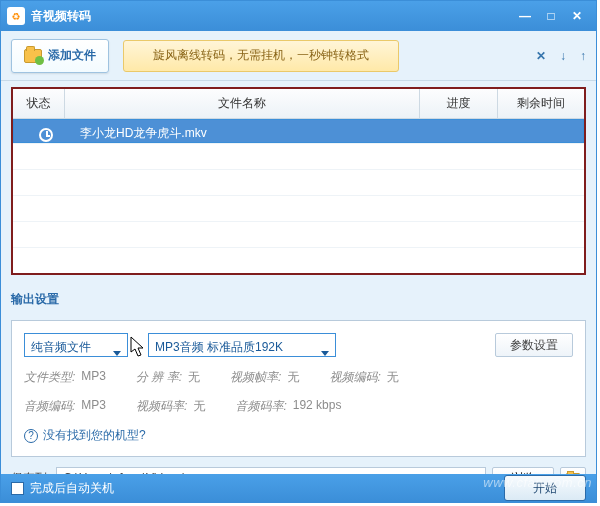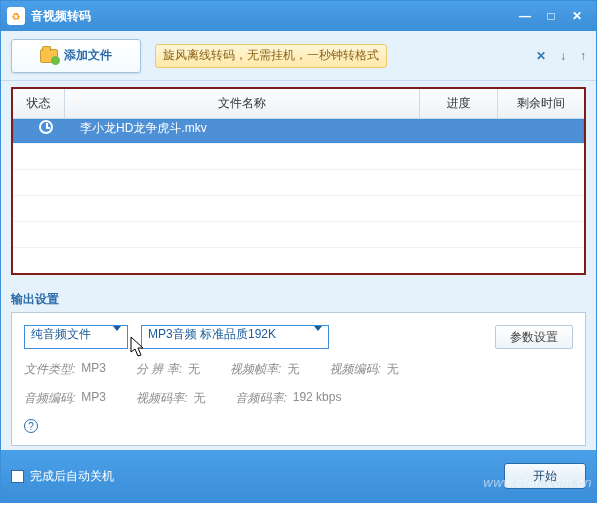--- a/index.html
+++ b/index.html
@@ -2,66 +2,66 @@
 <html><head>
 <meta charset="utf-8">
 <style>
 *{box-sizing:border-box;margin:0;padding:0;font-family:"Microsoft YaHei",Arial,sans-serif;font-size:12px}
 body{background:#fff;width:597px;height:503px;border:1px solid #3b8ed8;position:relative;overflow:hidden}
 .titlebar{height:30px;background:linear-gradient(#4aa0e8,#3b8ed8);display:flex;align-items:center;padding:0 6px;color:#fff}
 .titlebar .logo{width:18px;height:18px;background:#fff;border-radius:3px;margin-right:6px;display:flex;align-items:center;justify-content:center;font-size:10px;color:#ff8c00}
 .titlebar .title{flex:1;font-weight:bold}
 .titlebar .winbtn{width:26px;height:18px;display:flex;align-items:center;justify-content:center;cursor:pointer;color:#fff;font-weight:bold}
 .toolbar{height:50px;background:#e6f2fb;border-bottom:1px solid #c8dae8;display:flex;align-items:center;padding:0 10px}
-.addbtn{height:34px;padding:0 28px;background:linear-gradient(#fff,#f3fbff);border:1px solid #9fc3e0;border-radius:3px;box-shadow:0 1px 2px rgba(0,0,0,.1);display:flex;align-items:center;cursor:pointer}
+.addbtn{height:34px;padding:0 12px;background:linear-gradient(#fff,#f3fbff);border:1px solid #9fc3e0;border-radius:3px;box-shadow:0 1px 2px rgba(0,0,0,.1);display:flex;align-items:center;cursor:pointer}
 .addbtn .ic{width:18px;height:14px;background:#f8c14a;border:1px solid #c99a2e;border-radius:2px;position:relative;margin-right:6px}
 .addbtn .ic::before{content:"";position:absolute;top:-4px;left:1px;width:7px;height:4px;background:#f8c14a;border:1px solid #c99a2e;border-bottom:none;border-radius:2px 2px 0 0}
 .addbtn .ic::after{content:"";position:absolute;right:-3px;bottom:-3px;width:9px;height:9px;background:#6fbf44;border-radius:50%;color:#fff;font-size:9px;line-height:9px;text-align:center}
 .addbtn span{color:#2a6aa8;font-weight:bold}
-.promo{margin-left:14px;height:24px;padding:0 7px;background:linear-gradient(#fff5d8,#ffe9a8);border:1px solid #eac96a;border-radius:3px;display:flex;align-items:center;color:#8a6518}
+.promo{margin-left:14px;height:32px;padding:0 29px;background:linear-gradient(#fff5d8,#ffe9a8);border:1px solid #eac96a;border-radius:3px;display:flex;align-items:center;color:#8a6518}
 .tbicons{margin-left:auto;display:flex;gap:14px;color:#3776ad;font-size:14px}
 .tbicons span{cursor:pointer;font-weight:bold}
 .tablewrap{padding:6px 10px 10px;background:#e6f2fb}
 .gridc{border:2px solid #7f1d1d;background:#fff}
 .ghead{display:flex;background:linear-gradient(#fdfdfe,#ecf2f7);border-bottom:1px solid #cdd9e3}
 .ghead div{padding:6px 8px;border-right:1px solid #cdd9e3;color:#333;text-align:center}
 .ghead div:last-child{border-right:none}
 .c1{width:52px}.c2{flex:1}.c3{width:78px}.c4{width:86px}
 .gbody{}
 .grow{display:flex;align-items:center;height:26px}
 .grow.sel{background:#4d90d6;color:#fff}
 .grow .c1{display:flex;justify-content:center}
 .grow .c2{text-align:left;padding-left:8px}
 .clockic{width:14px;height:14px;border:2px solid #fff;border-radius:50%;position:relative}
 .clockic::before{content:"";position:absolute;left:5px;top:1px;width:1.5px;height:5px;background:#fff}
 .clockic::after{content:"";position:absolute;left:5px;top:5px;width:4px;height:1.5px;background:#fff}
 .erow{height:26px;border-top:1px solid #eef3f7}
 .outsec{background:#e6f2fb;padding:6px 10px 10px}
-.outtitle{color:#2a6aa8;font-weight:bold;margin-bottom:4px}
+.outtitle{color:#2a6aa8;font-weight:bold;margin-bottom:12px}
 .outbox{border:1px solid #b8cadb;background:#fff;padding:12px 12px}
-.row1{display:flex;align-items:center;gap:13px}
-.sel{height:24px;background:#fff;border:1px solid #3b8ed8;display:flex;align-items:flex-start;padding:0 6px;color:#1a5a99;cursor:pointer;position:relative}
+.row1{display:flex;align-items:center;gap:20px}
+.sel{height:24px;background:#fff;border:1px solid #3b8ed8;display:flex;align-items:flex-end;padding:0 6px;color:#1a5a99;cursor:pointer;position:relative}
 .sel .tri{margin-left:auto;width:0;height:0;border-left:4px solid transparent;border-right:4px solid transparent;border-top:5px solid #1a5a99}
 .sel1{width:104px}.sel2{width:188px}
 .chk{display:flex;align-items:center;color:#b5b5b5;margin-left:6px}
 .chk .box{width:12px;height:12px;border:1px solid #cfcfcf;margin-right:4px}
 .parambtn{margin-left:auto;height:24px;padding:8px 14px;background:linear-gradient(#fff,#eef4f9);border:1px solid #b8cadb;border-radius:2px;color:#444;cursor:pointer;display:flex;align-items:center}
 .row2,.row3{display:flex;gap:30px;margin-top:12px;color:#8c8c8c}
 .row2 span,.row3 span{display:inline-flex;gap:6px}
 .cursorimg{position:absolute;left:129px;top:335px;pointer-events:none;z-index:50}
 .linkrow{margin-top:12px;display:flex;align-items:center;color:#2a6aa8}
 .linkrow .q{width:14px;height:14px;border:1.5px solid #2a6aa8;border-radius:50%;display:flex;align-items:center;justify-content:center;font-size:10px;margin-right:5px}
 .saverow{display:flex;align-items:center;margin-top:10px;gap:6px}
 .saverow .lbl{color:#444}
 .pathbox{flex:1;height:22px;border:1px solid #b8cadb;background:#fff;padding:0 6px;display:flex;align-items:center;color:#444}
 .brbtn{height:22px;padding:0 18px;background:linear-gradient(#fff,#eef4f9);border:1px solid #b8cadb;border-radius:2px;display:flex;align-items:center;cursor:pointer}
 .fbtn{width:26px;height:22px;background:linear-gradient(#fff,#eef4f9);border:1px solid #b8cadb;border-radius:2px;display:flex;align-items:center;justify-content:center;cursor:pointer}
 .fic{width:14px;height:10px;background:#f8c14a;border:1px solid #c99a2e;border-radius:1px;position:relative}
 .fic::before{content:"";position:absolute;top:-3px;left:0;width:5px;height:3px;background:#f8c14a;border:1px solid #c99a2e;border-bottom:none}
-.footer{position:absolute;bottom:0;left:0;right:0;height:52px;background:linear-gradient(#4aa0e8,#3b8ed8);display:flex;align-items:center;padding:0 10px;color:#fff}
+.footer{position:absolute;bottom:0;left:0;right:0;height:28px;background:linear-gradient(#4aa0e8,#3b8ed8);display:flex;align-items:center;padding:0 10px;color:#fff}
 .footer .chk2{display:flex;align-items:center}
 .footer .chk2 .box{width:13px;height:13px;background:#fff;border:1px solid #2a6aa8;margin-right:6px}
 .startbtn{margin-left:auto;height:26px;padding:0 28px;background:linear-gradient(#f7fbfe,#dbeaf5);border:1px solid #2a6aa8;border-radius:3px;color:#224a73;display:flex;align-items:center;cursor:pointer}
 .wm{position:absolute;right:4px;bottom:12px;color:rgba(255,255,255,.55);font-style:italic;font-size:13px;letter-spacing:.5px;pointer-events:none}
 </style>
 </head>
 <body>
 
 <div class="titlebar">
   <div class="logo">♻</div>
@@ -153,20 +153,21 @@
           <i>视频码率:</i>
           <b style="font-weight:normal">无</b>
         </span>
       <span>
           <i>音频码率:</i>
           <b style="font-weight:normal">192 kbps</b>
         </span>
     </div>
     <div class="linkrow">
       <div class="q">?</div>
+      <span>没有找到您的机型?</span>
     </div>
   </div>
   <div class="saverow">
     <span class="lbl">保存到:</span>
     <div class="pathbox">
         <span>C:\Users\cfanp\Videos\</span>
       </div>
     <div class="brbtn">
         <span>浏览</span>
       </div>

